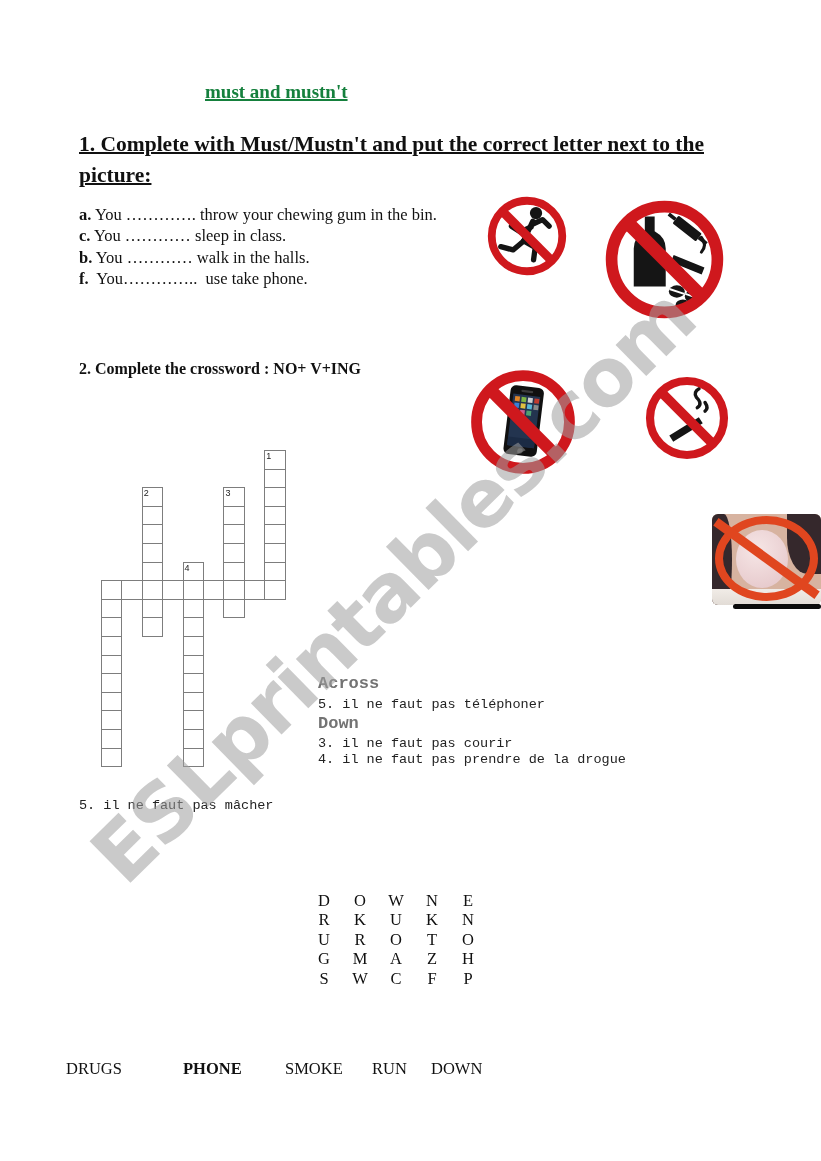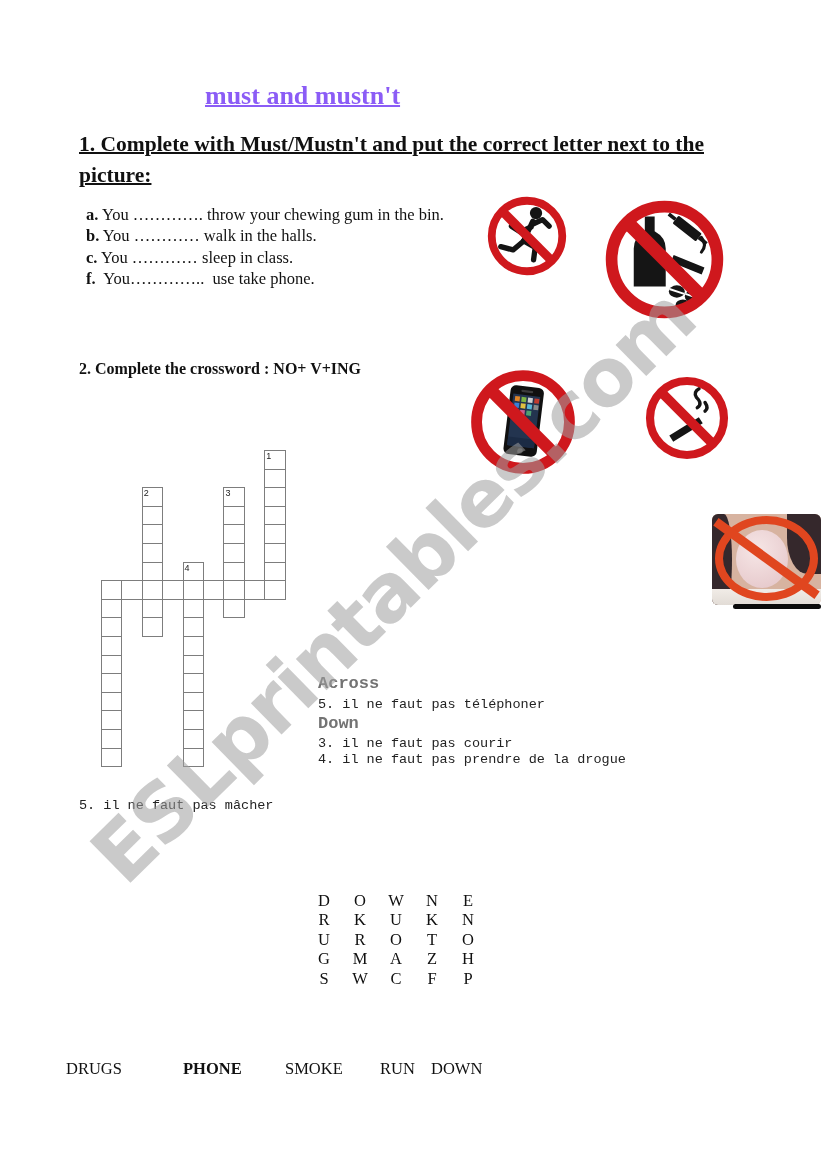--- a/index.html
+++ b/index.html
@@ -5,29 +5,29 @@
   html,body{margin:0;padding:0;background:#ffffff;}
   .page{position:relative;width:821px;height:1161px;background:#fff;overflow:hidden;
         font-family:"Liberation Serif",serif;color:#111;}
 
   
   .watermark{position:absolute;left:106px;top:822px;transform:rotate(-44.5deg);
              transform-origin:0 50%;font-family:"DejaVu Sans",sans-serif;font-weight:bold;
              font-size:80px;letter-spacing:-2px;color:rgba(158,158,158,0.55);
              white-space:nowrap;z-index:50;pointer-events:none;}
 
-  .title{position:absolute;left:205px;top:81px;font-size:26px;font-weight:bold;
-         color:#8b5cf6;text-decoration:underline;text-decoration-thickness:2px;}
+  .title{position:absolute;left:205px;top:81px;font-size:19px;font-weight:bold;
+         color:#15803d;text-decoration:underline;text-decoration-thickness:2px;}
   .h1{position:absolute;left:79px;top:129px;width:672px;font-size:21.5px;font-weight:bold;
       text-decoration:underline;text-decoration-thickness:2px;line-height:1.42;}
   .h2{position:absolute;font-size:16px;font-weight:bold;}
   #h2a{left:79px;top:360px;}
   #h2b{left:79px;top:834px;}
 
-  .items{position:absolute;left:86px;top:204px;font-size:16.5px;line-height:21.4px;}
+  .items{position:absolute;left:79px;top:204px;font-size:16.5px;line-height:21.4px;}
   .item{white-space:pre-wrap;}
   .item b{font-weight:bold;}
 
   
   .sign{position:absolute;}
   #sign-run{left:486px;top:195px;width:82px;height:82px;}
   #sign-drugs{left:603px;top:198px;width:123px;height:123px;}
   #sign-phone{left:469px;top:368px;width:108px;height:108px;}
   #sign-smoke{left:644px;top:375px;width:86px;height:86px;}
   .sign svg{display:block;width:100%;height:100%;}
@@ -63,37 +63,37 @@
   #down-c{left:318px;top:736px;font-size:13.5px;line-height:15.6px;}
   #extra-clue{left:79px;top:798px;font-size:13.5px;text-align:center;}
 
   
   #wordsearch{position:absolute;left:306px;top:891px;}
   .wsrow{display:flex;height:19.4px;}
   .wsc{width:36px;text-align:center;font-size:16.5px;}
 
   
   .wl{position:absolute;top:1059px;font-size:16.5px;}
-  #wl0{left:66px;} #wl1{left:183px;font-weight:bold;} #wl2{left:285px;} #wl3{left:380px;} #wl4{left:431px;}
+  #wl0{left:66px;} #wl1{left:183px;font-weight:bold;} #wl2{left:285px;} #wl3{left:372px;} #wl4{left:431px;}
 </style>
 </head>
 <body>
 
 <div class="page">
 
   <div class="watermark">ESLprintables.com</div>
 
   <div class="title">must and mustn't</div>
 
   <div class="h1">1. Complete with Must/Mustn't and put the correct letter next to the picture:</div>
 
   <div class="items">
     <div class="item"><b>a.</b><span> You …………. throw your chewing gum in the bin.</span></div>
+    <div class="item"><b>c.</b><span> You ………… sleep in class.</span></div>
     <div class="item"><b>b.</b><span> You ………… walk in the halls.</span></div>
-    <div class="item"><b>c.</b><span> You ………… sleep in class.</span></div>
     <div class="item"><b>f.</b><span>  You…………..  use take phone.</span></div>
   </div>
 
   <div class="sign" id="sign-run">
     <svg viewBox="0 0 100 100">
       <circle cx="50" cy="50" r="47" fill="#ffffff"></circle>
       <g fill="none" stroke="#141414" stroke-width="6.5" stroke-linecap="round" stroke-linejoin="round">
         <path d="M57 32 L46 56"></path>
         <path d="M56 36 L69 30 L77 38"></path>
         <path d="M55 39 L42 45 L31 38"></path>

